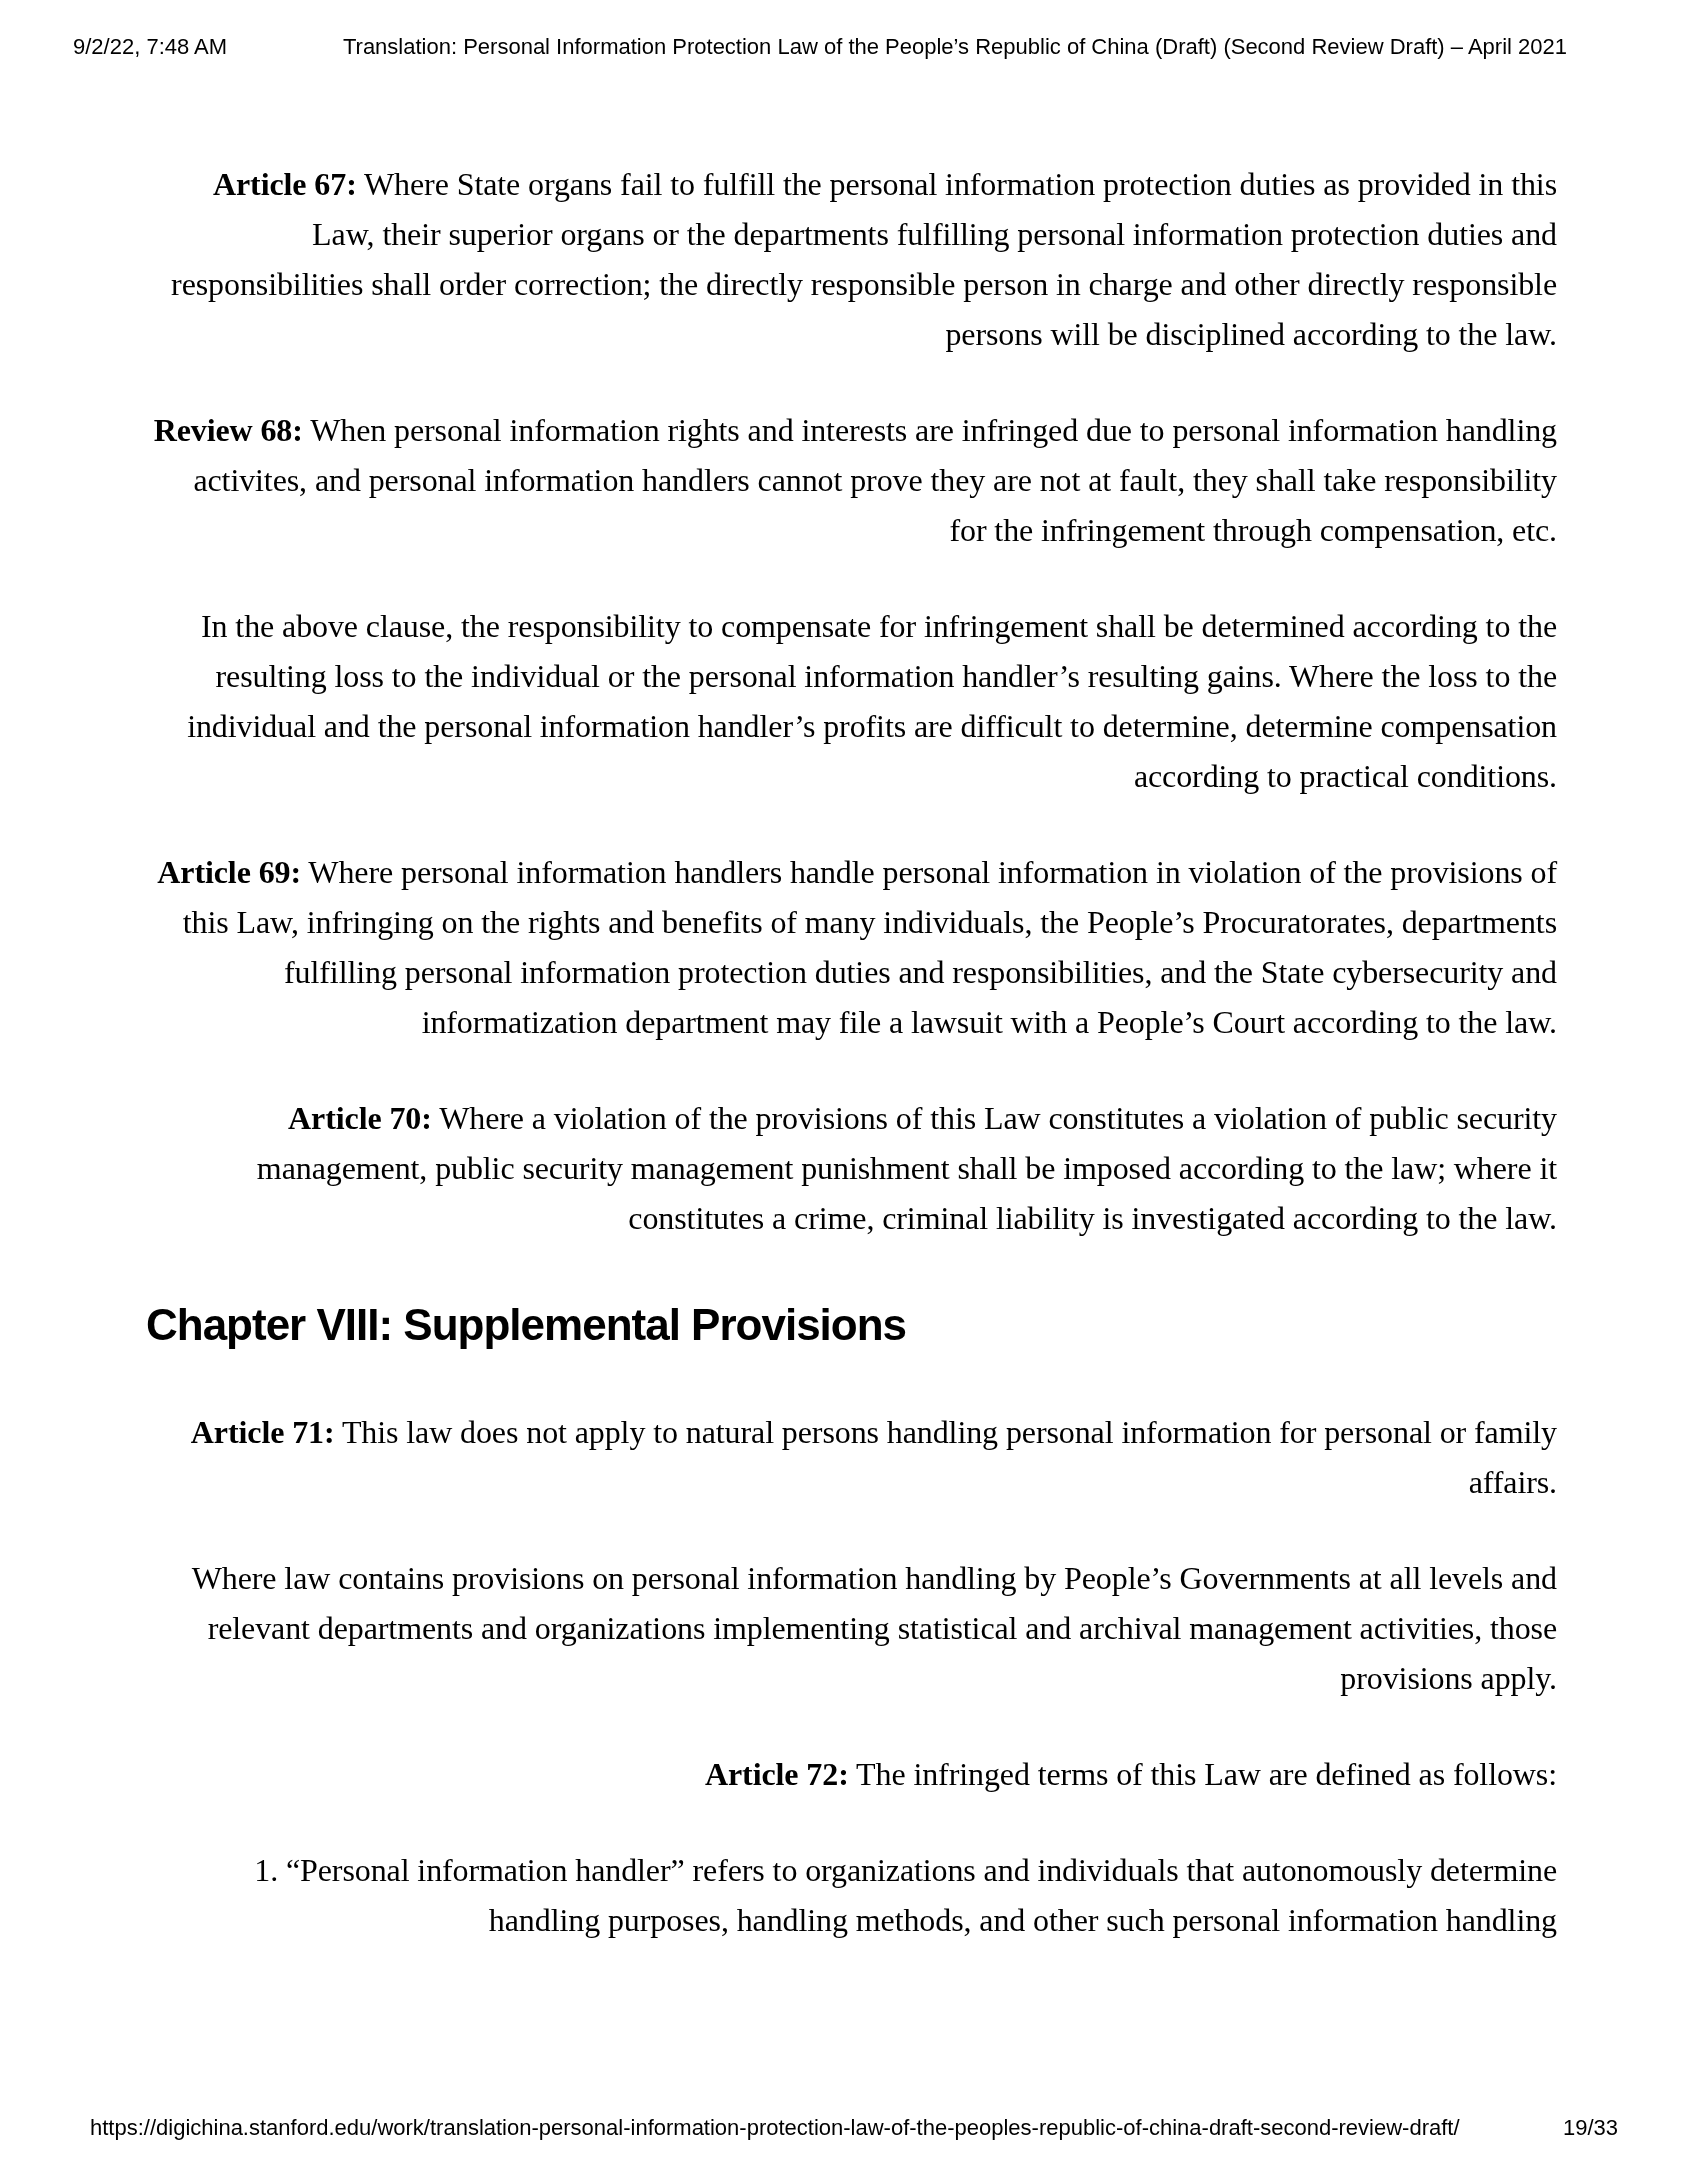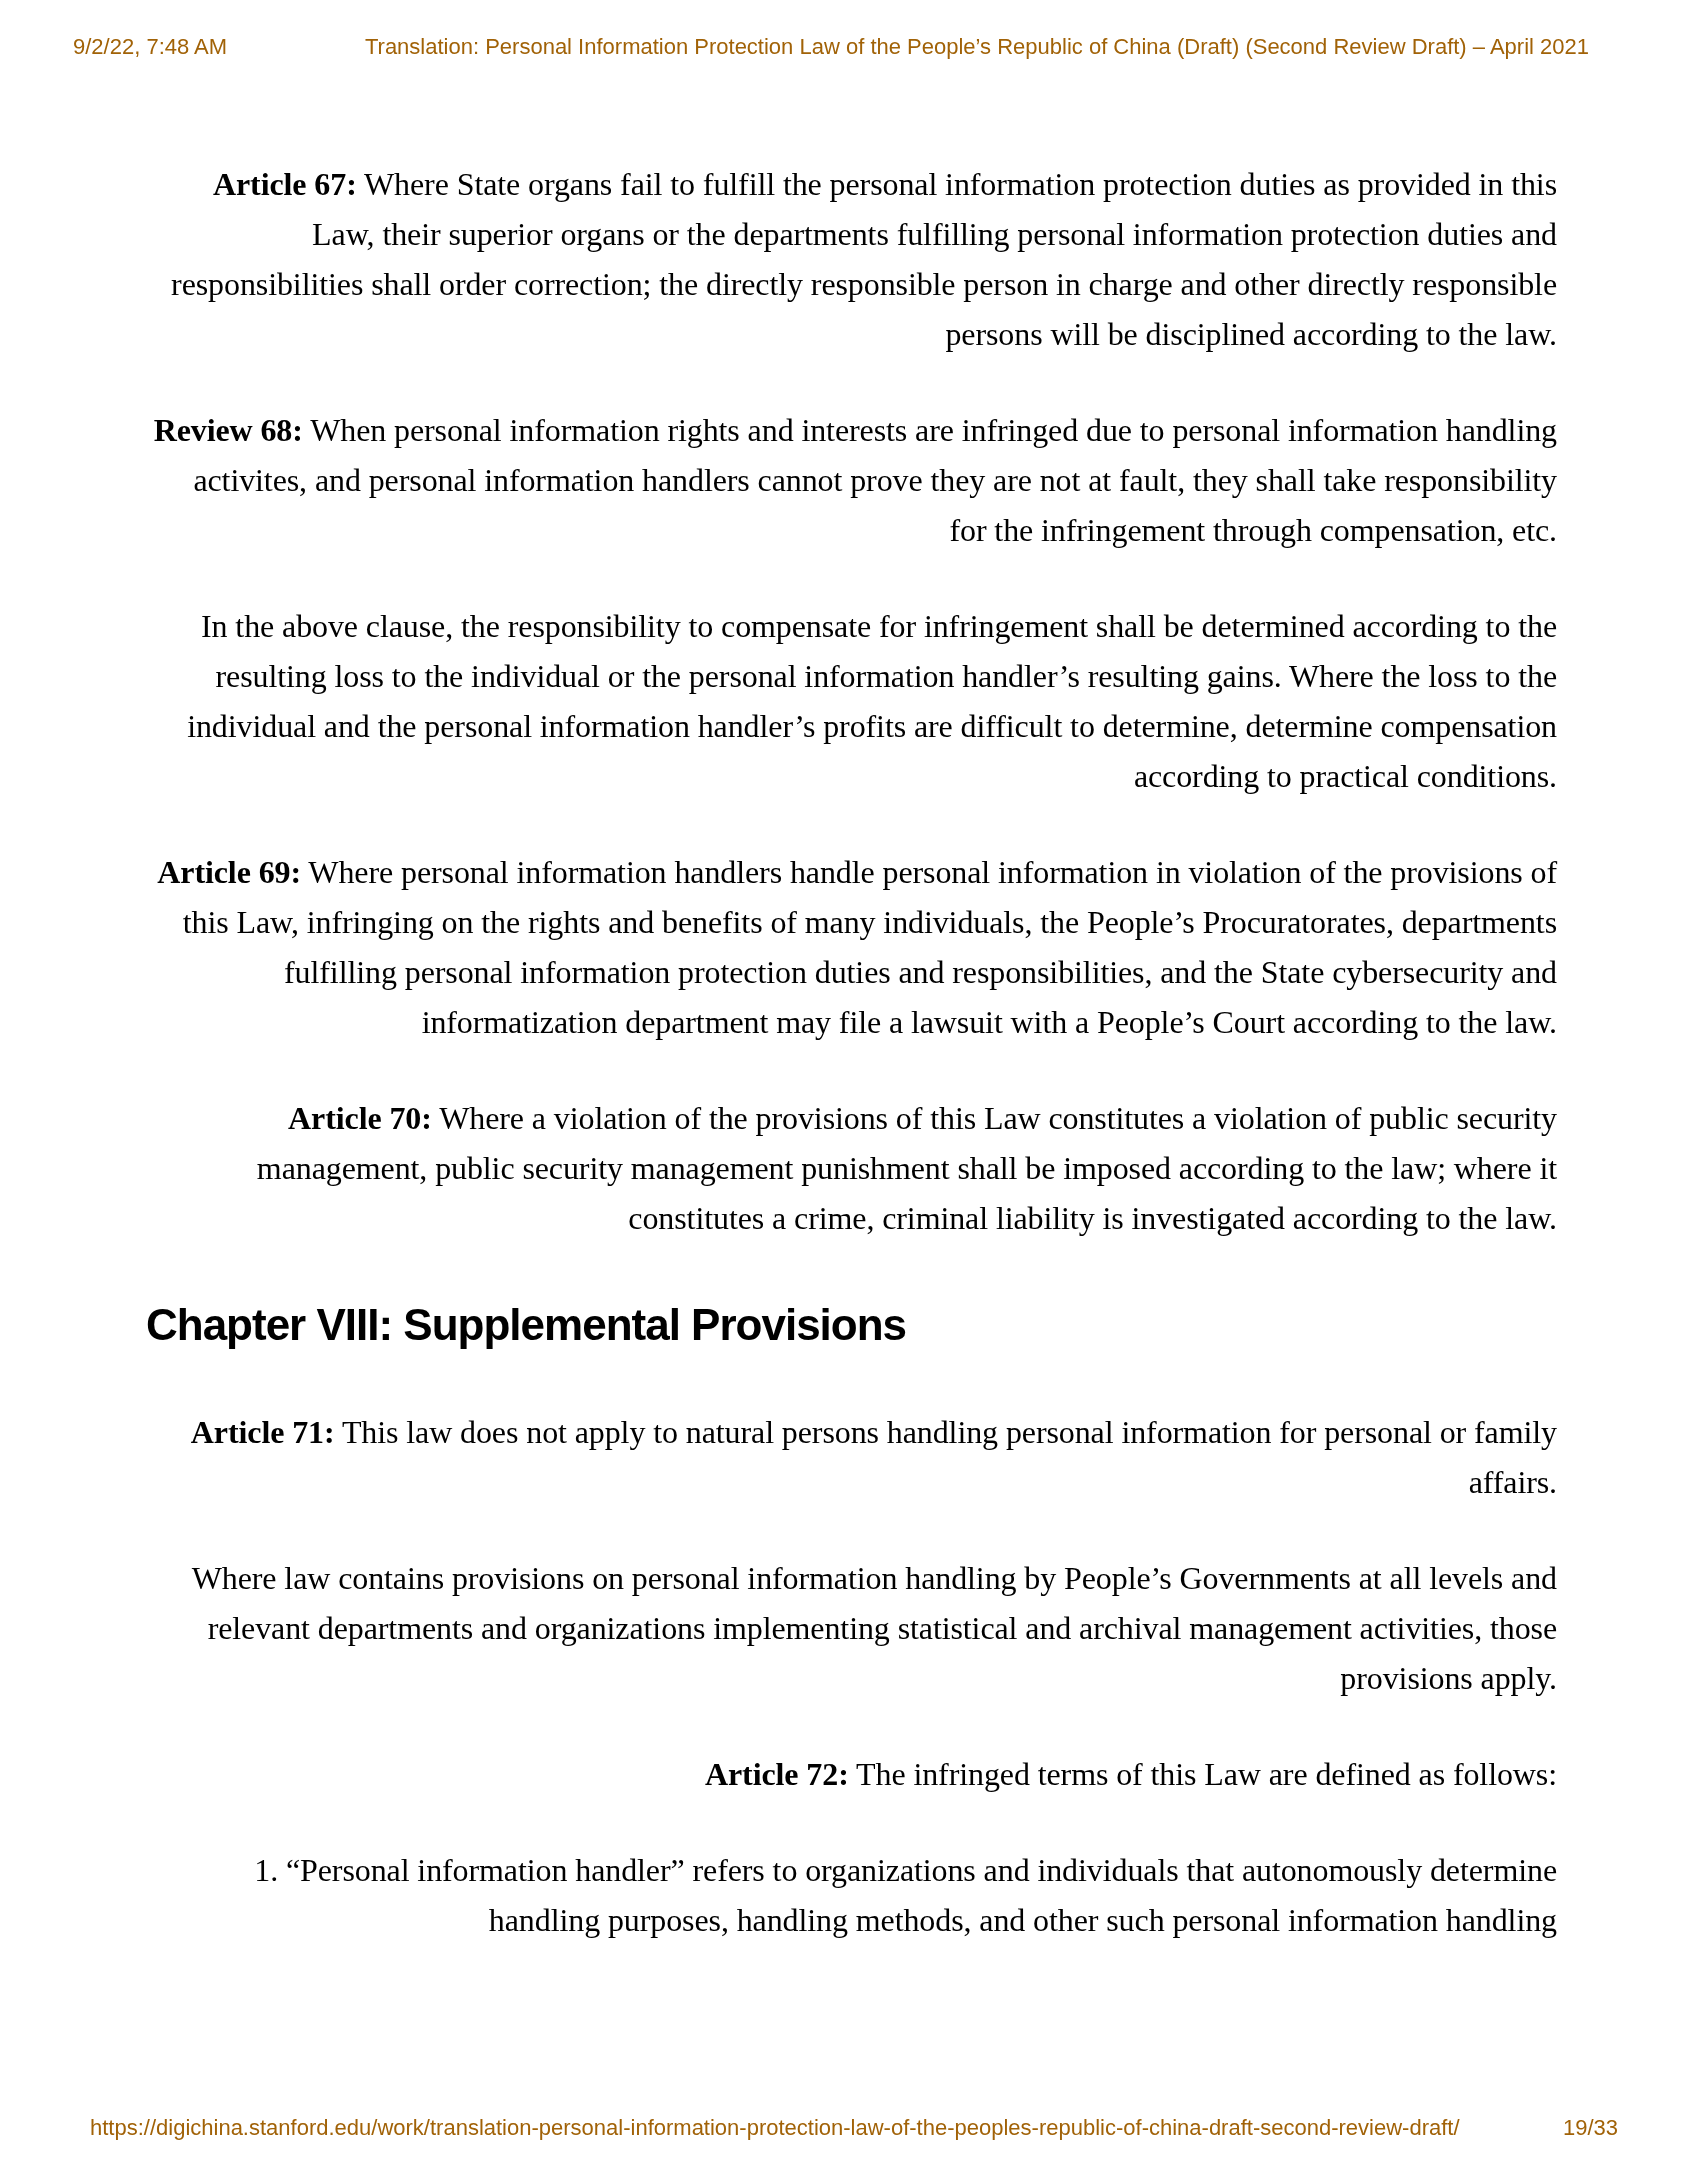--- a/index.html
+++ b/index.html
@@ -9,25 +9,25 @@
     height: 2183px;
     background: #ffffff;
     color: #000000;
     overflow: hidden;
   }
   .hf {
     position: absolute;
     font-family: "Liberation Sans", sans-serif;
     font-size: 22px;
     line-height: 26.5px;
-    color: #a16207;
+    color: #000000;
     white-space: nowrap;
   }
   .header-date { left: 73px; top: 34px; }
-  .header-title { right: 100px; top: 34px; text-align: center; }
+  .header-title { right: 122px; top: 34px; text-align: center; }
   .footer-url { left: 90px; top: 2115px; }
   .footer-page { right: 71px; top: 2115px; }
   .content {
     position: absolute;
     left: 134px;
     top: 159px;
     width: 1423px;
     font-family: "Liberation Serif", serif;
     font-size: 32px;
     line-height: 50px;

